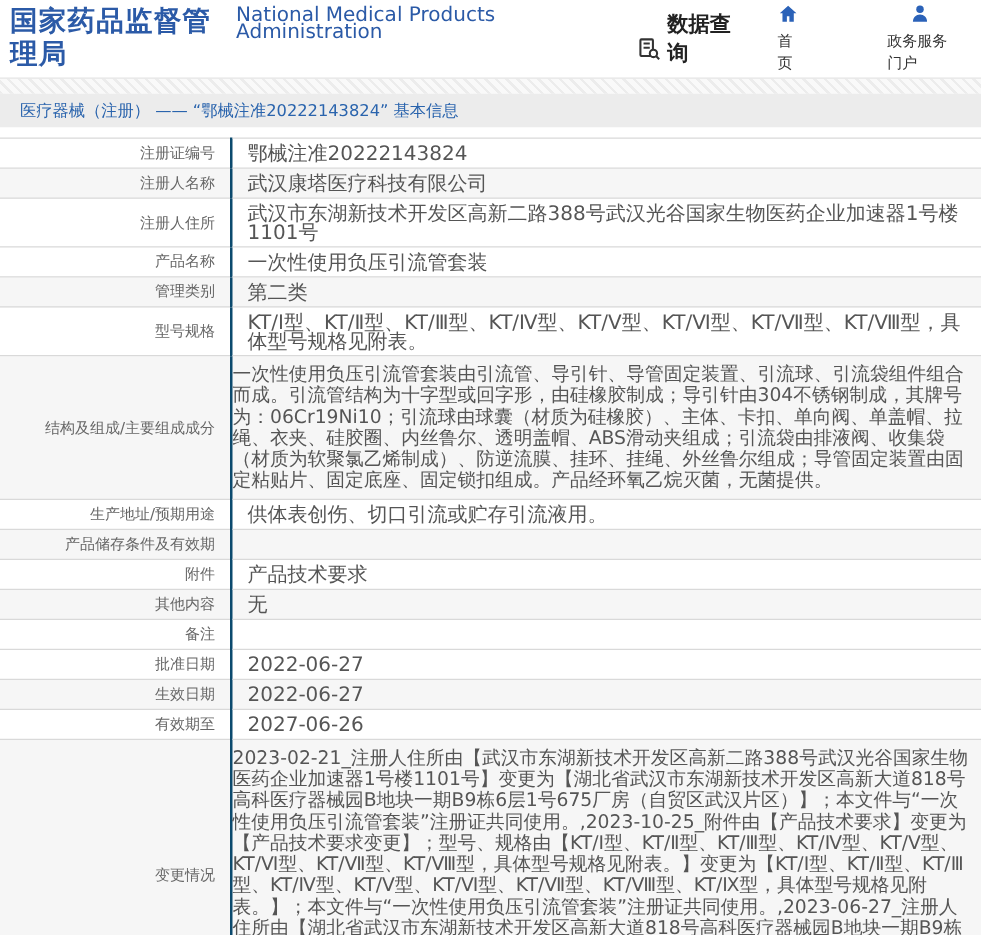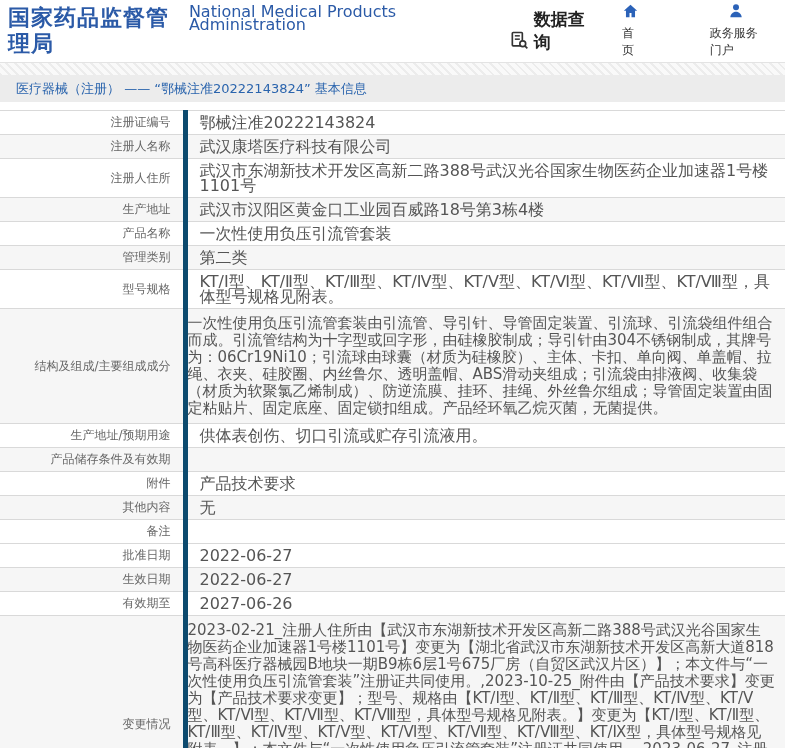--- a/index.html
+++ b/index.html
@@ -25,21 +25,21 @@
   .breadcrumb-bar { height:27px; background:#ececec; display:flex; align-items:center; }
   .breadcrumb-bar span { font-size:13px; color:#2a64ad; padding-left:16px; }
   .gap { height:8px; background:#fff; }
 
   
   table.info { width:785px; border-collapse:collapse; table-layout:fixed;
     border-top:1px solid #d9d9d9; }
   table.info tr { border-bottom:1px solid #d9d9d9; }
   table.info tr.alt { background:#f6f6f6; }
   table.info th { width:185px; font-weight:normal; text-align:right; vertical-align:middle;
-    color:#666; font-size:12px; padding:4px 12px 4px 4px; border-right:5px solid #0c4a6e;
+    color:#666; font-size:12px; padding:4px 12px 4px 4px; border-right:2px solid #0c4a6e;
     line-height:15px; }
   table.info td { color:#555; font-size:16px; padding:4px 10px 4px 12px; line-height:15px;
     white-space:pre-wrap; word-break:break-all; }
   table.info tr.big td { font-size:15px; line-height:17px; padding:6px 10px 6px 0; }
 </style>
 </head>
 <body>
 
 <header class="site-header">
   <div class="logo-block">
@@ -94,24 +94,20 @@
         <td>鄂械注准20222143824</td>
       </tr>
       <tr class="alt">
         <th>注册人名称</th>
         <td>武汉康塔医疗科技有限公司</td>
       </tr>
       <tr>
         <th>注册人住所</th>
         <td>武汉市东湖新技术开发区高新二路388号武汉光谷国家生物医药企业加速器1号楼1101号</td>
       </tr>
-      <tr class="alt">
-        <th>生产地址</th>
-        <td>武汉市汉阳区黄金口工业园百威路18号第3栋4楼</td>
-      </tr>
       <tr>
         <th>产品名称</th>
         <td>一次性使用负压引流管套装</td>
       </tr>
       <tr class="alt">
         <th>管理类别</th>
         <td>第二类</td>
       </tr>
       <tr>
         <th>型号规格</th>

